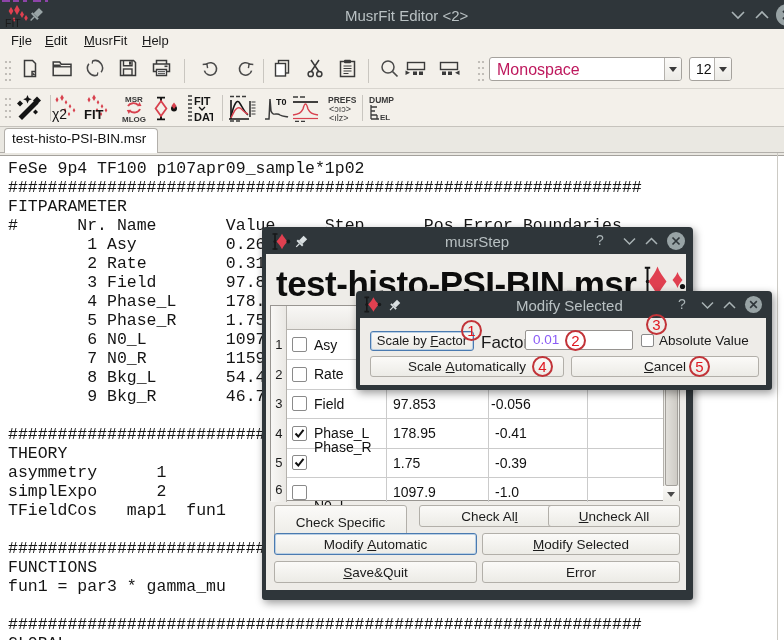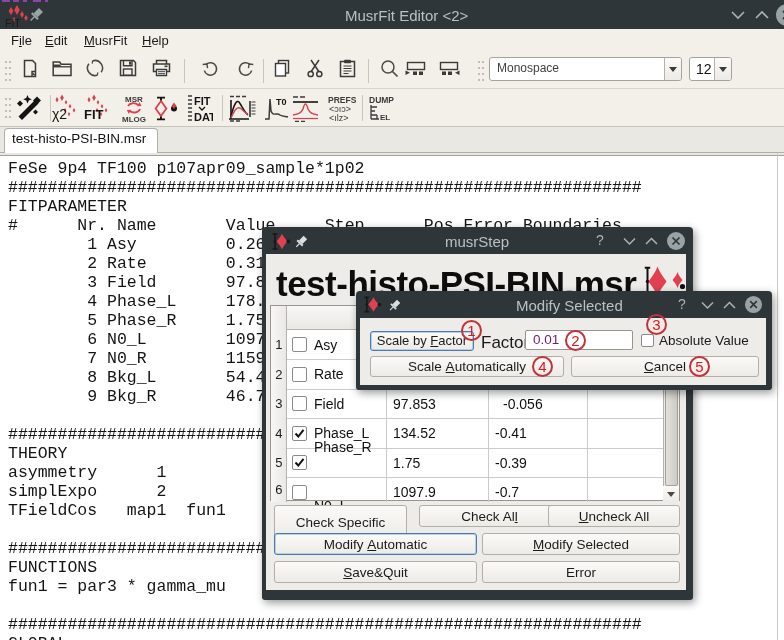--- a/index.html
+++ b/index.html
@@ -165,21 +165,21 @@
           <circle cx="2" cy="8" r="1.1"></circle>
           <circle cx="6" cy="8" r="1.1"></circle>
           <circle cx="2" cy="14" r="1.1"></circle>
           <circle cx="6" cy="14" r="1.1"></circle>
           <circle cx="2" cy="20" r="1.1"></circle>
           <circle cx="6" cy="20" r="1.1"></circle>
         </g>
       </svg>
 
   <div class="abs" style="left:489px;top:4px;width:193px;height:24px;background:#fff;border:1px solid #a5a29d;border-radius:3px"></div>
-  <div class="abs" style="left:497px;top:8px;font-size:12px;color:#404040">Monospace</div>
+  <div class="abs" style="left:497px;top:8px;font-size:16px;color:#be185d">Monospace</div>
   <div class="abs" style="left:664px;top:5px;width:17px;height:22px;background:linear-gradient(#fbfaf8,#ecebe6);border-left:1px solid #b5b2ad;border-radius:0 2px 2px 0"></div>
   <svg class="abs" style="left:668px;top:13px" width="10" height="7" viewBox="0 0 10 7">
         <path d="M1 1 L5 6 L9 1z" fill="#3a3a3a"></path>
       </svg>
 
   <div class="abs" style="left:689px;top:4px;width:43px;height:24px;background:#fff;border:1px solid #a5a29d;border-radius:3px"></div>
   <div class="abs" style="left:696px;top:8px;font-size:14px;color:#111">12</div>
   <div class="abs" style="left:714px;top:5px;width:17px;height:22px;background:linear-gradient(#fbfaf8,#ecebe6);border-left:1px solid #b5b2ad;border-radius:0 2px 2px 0"></div>
   <svg class="abs" style="left:718px;top:13px" width="10" height="7" viewBox="0 0 10 7">
         <path d="M1 1 L5 6 L9 1z" fill="#3a3a3a"></path>
@@ -415,27 +415,27 @@
         </svg>
 
     <div class="cell" style="left:43px;top:24px;height:29px">Asy</div>
     <div class="cell" style="left:43px;top:53.5px;height:29px">Rate</div>
     <div class="cell" style="left:43px;top:83px;height:29px">Field</div>
     <div class="cell" style="left:43px;top:112.5px;height:29px">Phase_L</div>
     <div class="cell" style="left:43px;top:126px;height:29px">Phase_R</div>
     <div class="cell" style="left:43px;top:185px;height:29px">N0_L</div>
 
     <div class="cell" style="left:122px;top:83px;height:29px">97.853</div>
-    <div class="cell" style="left:122px;top:112.5px;height:29px">134.52</div>
+    <div class="cell" style="left:122px;top:112.5px;height:29px">178.95</div>
     <div class="cell" style="left:122px;top:142px;height:29px">1.75</div>
     <div class="cell" style="left:122px;top:171.5px;height:29px">1097.9</div>
-    <div class="cell" style="left:232px;top:83px;height:29px">-0.056</div>
+    <div class="cell" style="left:220px;top:83px;height:29px">-0.056</div>
     <div class="cell" style="left:224px;top:112.5px;height:29px">-0.41</div>
     <div class="cell" style="left:224px;top:142px;height:29px">-0.39</div>
-    <div class="cell" style="left:224px;top:171.5px;height:29px">-0.7</div>
+    <div class="cell" style="left:224px;top:171.5px;height:29px">-1.0</div>
 
     <div class="abs" style="left:392px;top:0;width:16px;height:196px;background:#ecebe6;border-left:1px solid #b5b2ad"></div>
     <div class="abs" style="left:393.5px;top:20px;width:13px;height:160px;background:linear-gradient(90deg,#e2e0db,#cecbc5);border:1px solid #a3a09b;border-radius:2px"></div>
     <div class="abs" style="left:392px;top:180px;width:16px;height:16px;background:linear-gradient(#fbfaf8,#ecebe6)"></div>
     <svg class="abs" style="left:395px;top:185px" width="10" height="7" viewBox="0 0 10 7">
           <path d="M1 1 L5 6 L9 1z" fill="#4a4a4a"></path>
         </svg>
   </div>
 
   <div class="btn" style="left:12px;top:278px;width:133px;height:34px">Check Specific</div>
@@ -472,21 +472,21 @@
         <polyline points="2,8 7.5,2.5 13,8" fill="none" stroke="#a9b3b5" stroke-width="1.5"></polyline>
       </svg>
   <svg class="abs" style="left:388px;top:4px" width="19" height="19" viewBox="0 0 20 20">
         <circle cx="10" cy="10" r="9" fill="#98a3a5"></circle>
         <path d="M6.5 6.5 L13.5 13.5 M13.5 6.5 L6.5 13.5" stroke="#2f363a" stroke-width="1.7"></path>
       </svg>
 
   <div class="abs" style="left:4px;top:27px;width:406px;height:67px;background:#eeece8"></div>
   <div class="btn focus" style="left:14px;top:40px;width:104px;height:19.5px;font-size:13px">Scale by <u>F</u>actor</div>
   <div class="abs" style="left:125px;top:42px;font-size:17px;color:#1a1a1a">Factor</div>
-  <div class="abs" style="left:169px;top:39px;width:108px;height:20px;background:#fff;border:1px solid #969390;border-radius:2px;font-size:13.5px;color:#701a75;padding:1px 0 0 7px">0.01</div>
+  <div class="abs" style="left:169px;top:39px;width:108px;height:20px;background:#fff;border:1px solid #969390;border-radius:2px;font-size:13.5px;color:#8b5cf6;padding:1px 0 0 7px">0.01</div>
   <div class="cb" style="left:285px;top:43px;width:13px;height:13px"></div>
   <div class="abs" style="left:303px;top:42px;font-size:13.5px;color:#1a1a1a">Absolute Value</div>
   <div class="btn" style="left:14px;top:65px;width:194px;height:21px">Scale <u>A</u>utomatically</div>
   <div class="btn" style="left:215px;top:65px;width:188px;height:21px"><u>C</u>ancel</div>
 </div>
 
 <div class="circ" style="left:461px;top:320px;width:21px;height:21px">1</div>
 <div class="circ" style="left:565px;top:330px;width:21px;height:21px">2</div>
 <div class="circ" style="left:646px;top:314px;width:21px;height:21px">3</div>
 <div class="circ" style="left:532px;top:356px;width:21px;height:21px">4</div>

